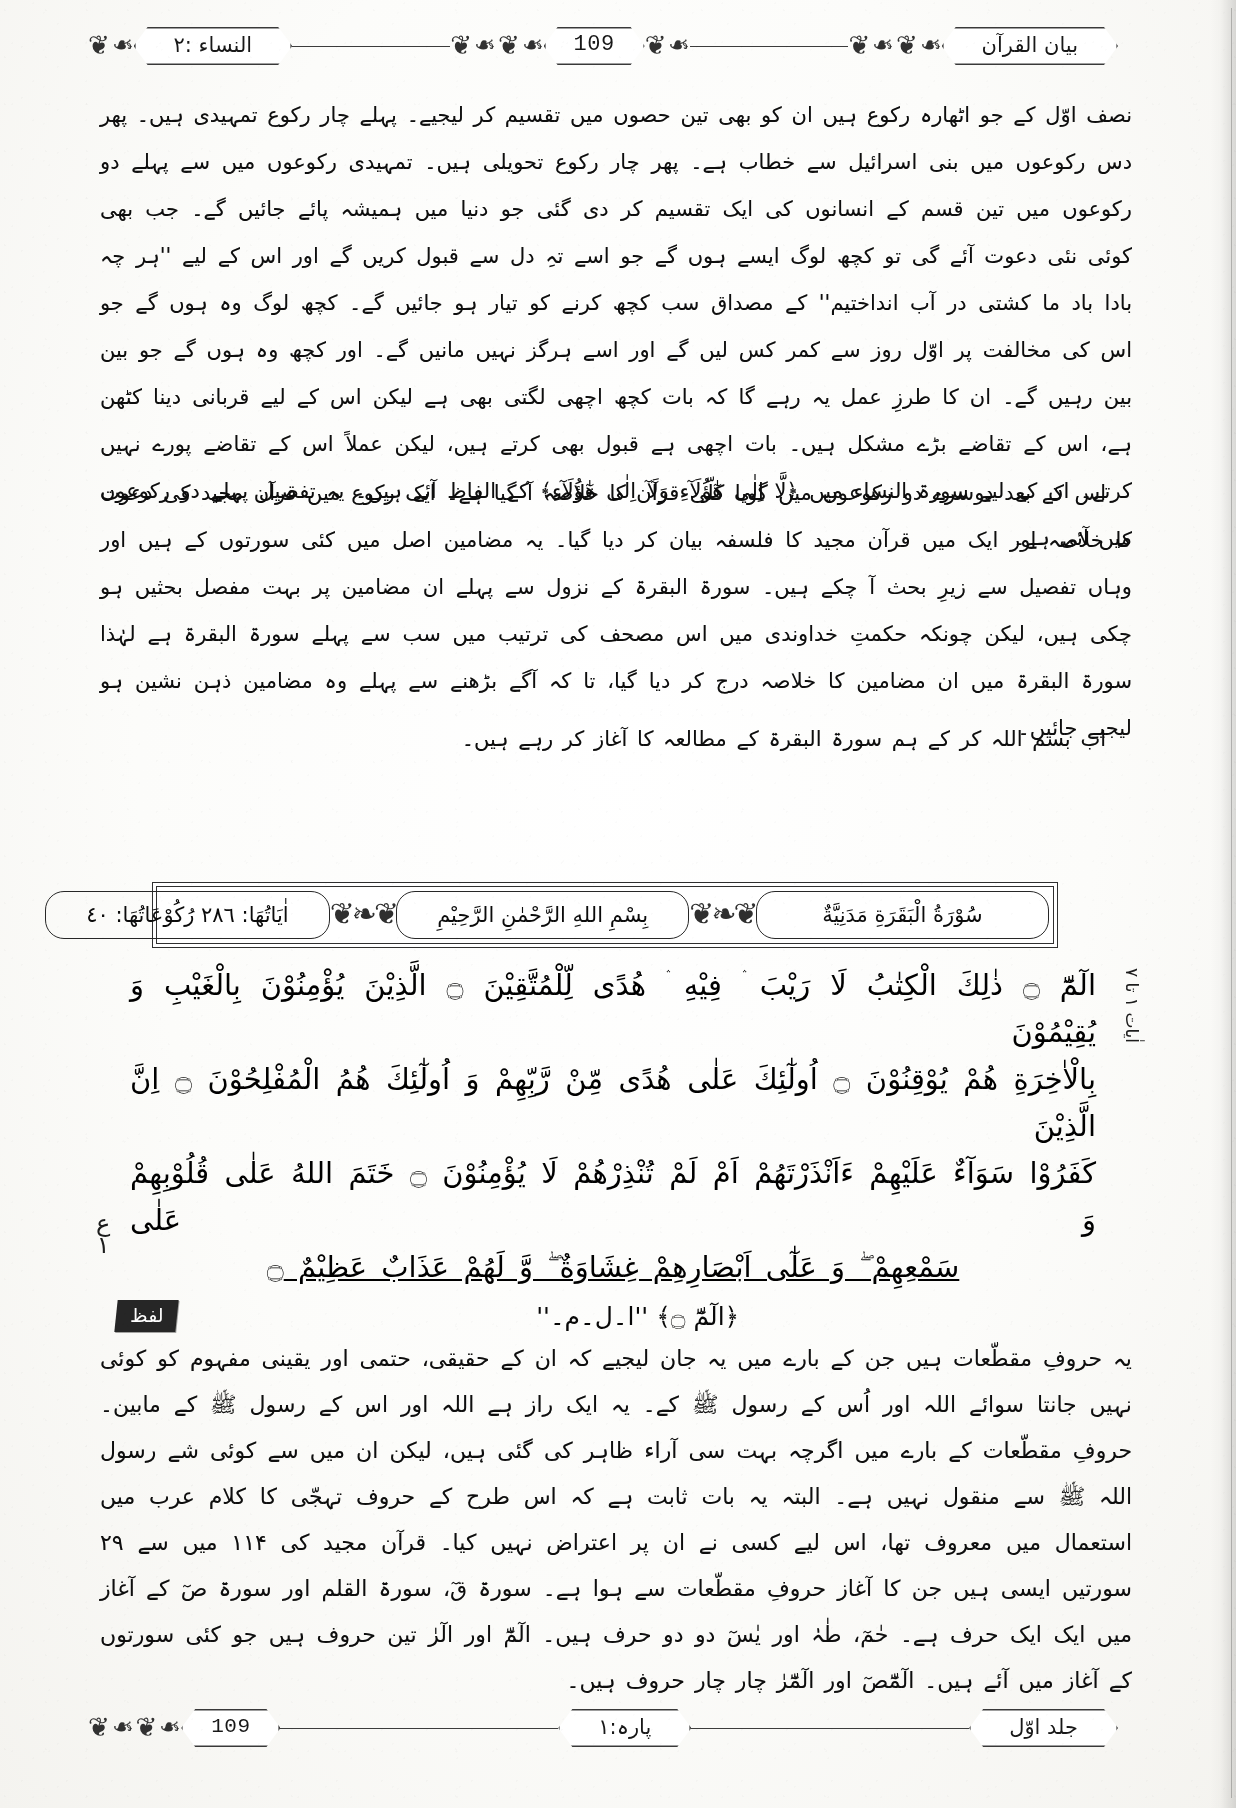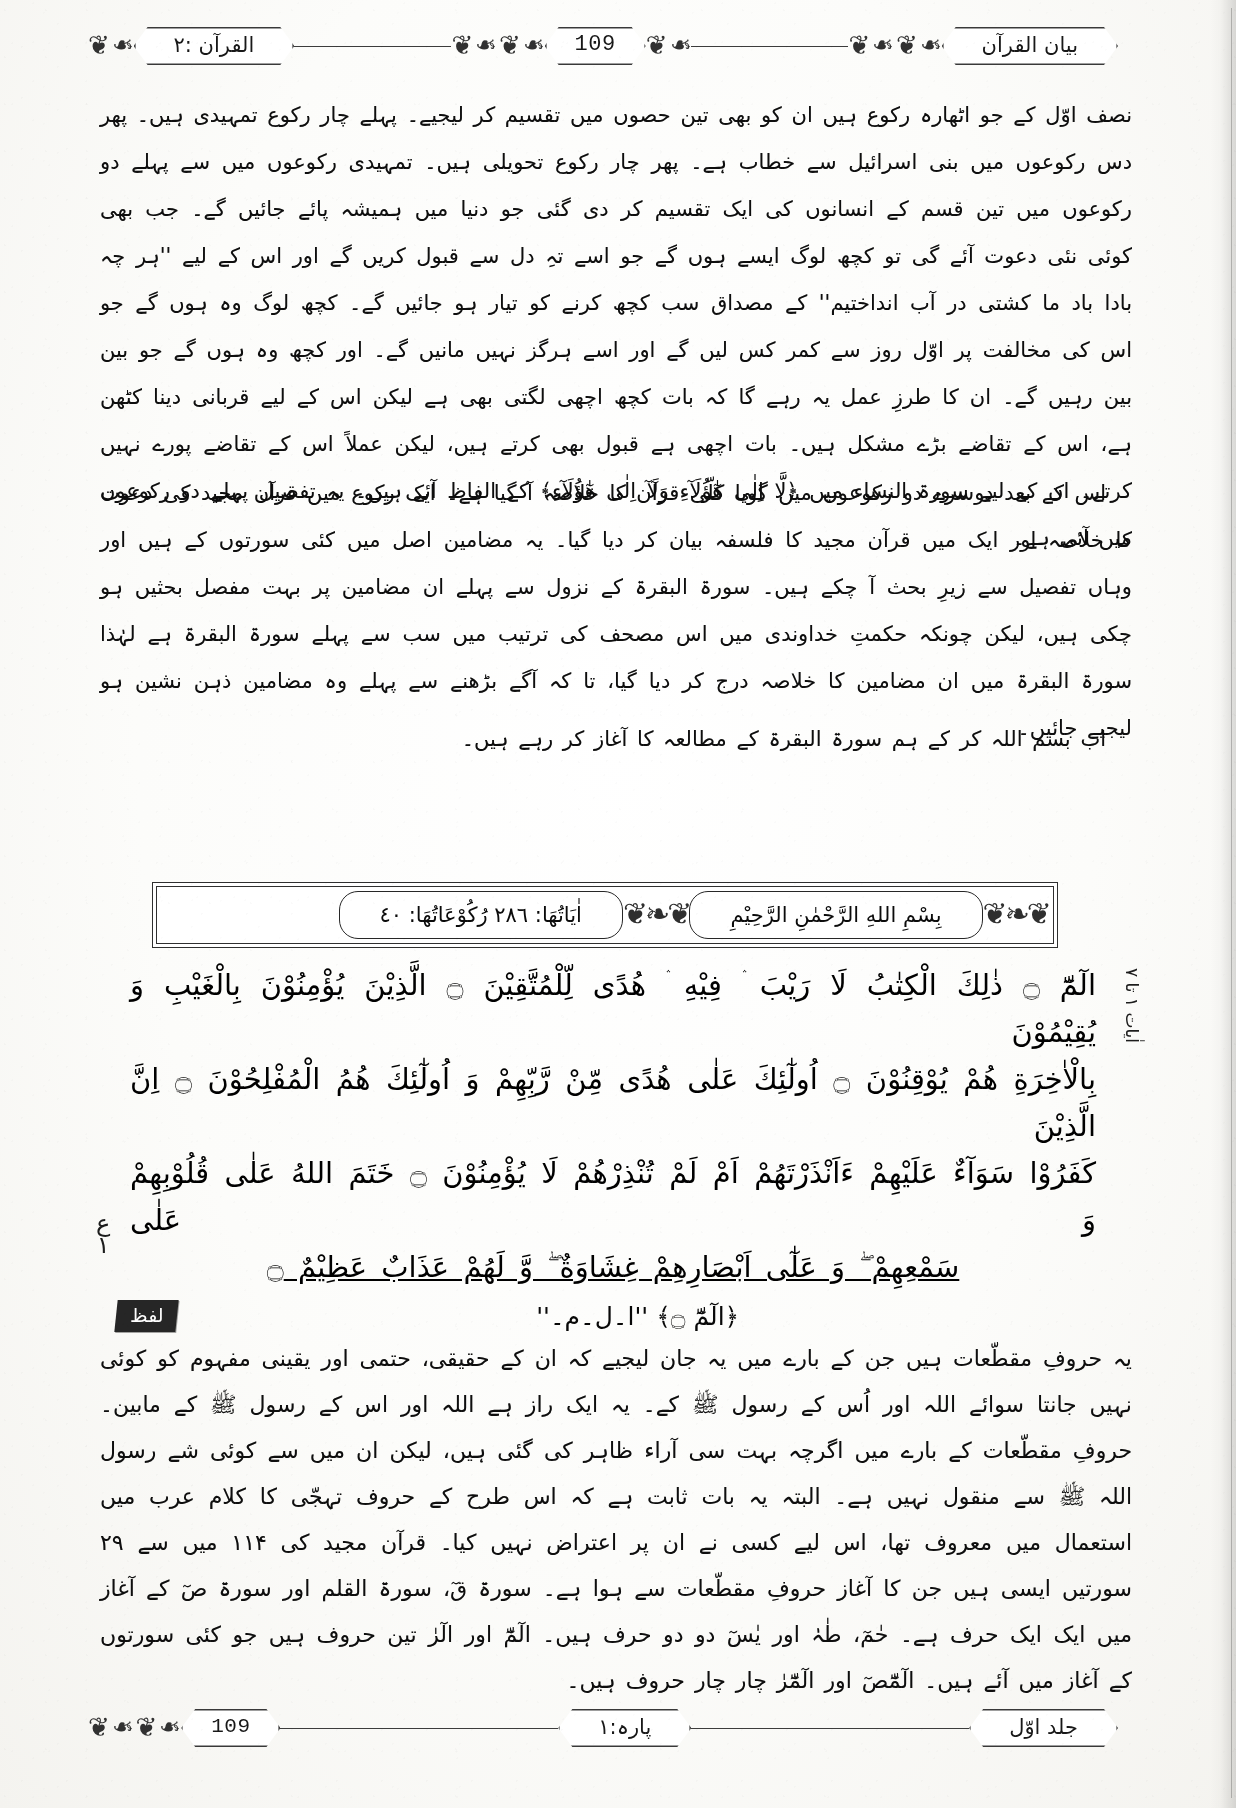--- a/index.html
+++ b/index.html
@@ -202,21 +202,21 @@
 
     <div class="fleuron">
       <span class="f1">❧</span>
         <span>❦</span>
         <span class="f1">❧</span>
         <span>❦</span>
     </div>
 
     <div class="rule"></div>
 
-    <div class="cartouche wide">القرآن :۲</div>
+    <div class="cartouche wide">النساء :۲</div>
 
     <div class="fleuron">
       <span class="f1">❧</span>
         <span>❦</span>
     </div>
   </div>
 
   <div class="urdu-block" id="para-1">
     <p class="last">نصف اوّل کے جو اٹھارہ رکوع ہیں ان کو بھی تین حصوں میں تقسیم کر لیجیے۔ پہلے چار رکوع تمہیدی ہیں۔ پھر دس رکوعوں میں بنی اسرائیل سے خطاب ہے۔ پھر چار رکوع تحویلی ہیں۔ تمہیدی رکوعوں میں سے پہلے دو رکوعوں میں تین قسم کے انسانوں کی ایک تقسیم کر دی گئی جو دنیا میں ہمیشہ پائے جائیں گے۔ جب بھی کوئی نئی دعوت آئے گی تو کچھ لوگ ایسے ہوں گے جو اسے تہِ دل سے قبول کریں گے اور اس کے لیے ''ہر چہ بادا باد ما کشتی در آب انداختیم'' کے مصداق سب کچھ کرنے کو تیار ہو جائیں گے۔ کچھ لوگ وہ ہوں گے جو اس کی مخالفت پر اوّل روز سے کمر کس لیں گے اور اسے ہرگز نہیں مانیں گے۔ اور کچھ وہ ہوں گے جو بین بین رہیں گے۔ ان کا طرزِ عمل یہ رہے گا کہ بات کچھ اچھی لگتی بھی ہے لیکن اس کے لیے قربانی دینا کٹھن ہے، اس کے تقاضے بڑے مشکل ہیں۔ بات اچھی ہے قبول بھی کرتے ہیں، لیکن عملاً اس کے تقاضے پورے نہیں کرتے۔ ان کے لیے سورۃ النساء میں ﴿لَّا اِلٰی ھٰٓؤُلَآءِ وَلَآ اِلٰی ھٰٓؤُلَآءِ﴾ کے الفاظ آئے ہیں۔ یہ تفصیل پہلے دو رکوعوں میں آئی ہے۔</p>
   </div>
@@ -225,20 +225,21 @@
     <p class="last">اس کے بعد دوسرے دو رکوعوں میں گویا کلّی قرآن کا خلاصہ آ گیا ہے۔ ایک رکوع میں قرآن مجید کی دعوت کا خلاصہ اور ایک میں قرآن مجید کا فلسفہ بیان کر دیا گیا۔ یہ مضامین اصل میں کئی سورتوں کے ہیں اور وہاں تفصیل سے زیرِ بحث آ چکے ہیں۔ سورۃ البقرۃ کے نزول سے پہلے ان مضامین پر بہت مفصل بحثیں ہو چکی ہیں، لیکن چونکہ حکمتِ خداوندی میں اس مصحف کی ترتیب میں سب سے پہلے سورۃ البقرۃ ہے لہٰذا سورۃ البقرۃ میں ان مضامین کا خلاصہ درج کر دیا گیا، تا کہ آگے بڑھنے سے پہلے وہ مضامین ذہن نشین ہو لیجیے جائیں۔</p>
   </div>
 
   <div class="urdu-block indent" id="para-3">
     <p class="last">اب بسم اللہ کر کے ہم سورۃ البقرۃ کے مطالعہ کا آغاز کر رہے ہیں۔</p>
   </div>
 
   <div id="surah-box">
     <div id="surah-box-inner">
 
+      <div class="lobe a">سُوْرَةُ الْبَقَرَةِ مَدَنِيَّةٌ</div>
 
       <div class="scallop">
         ❦❧❦
       </div>
 
       <div class="lobe b">بِسْمِ اللهِ الرَّحْمٰنِ الرَّحِيْمِ</div>
 
       <div class="scallop">
         ❦❧❦
       </div>

